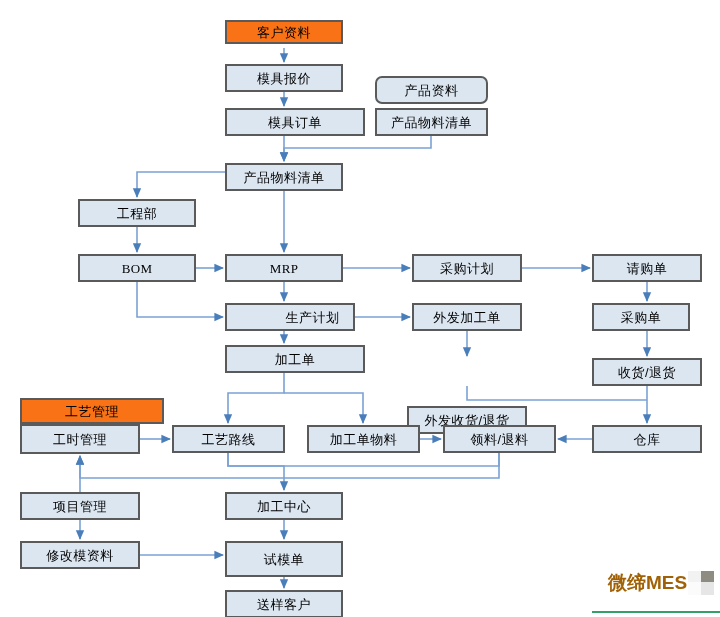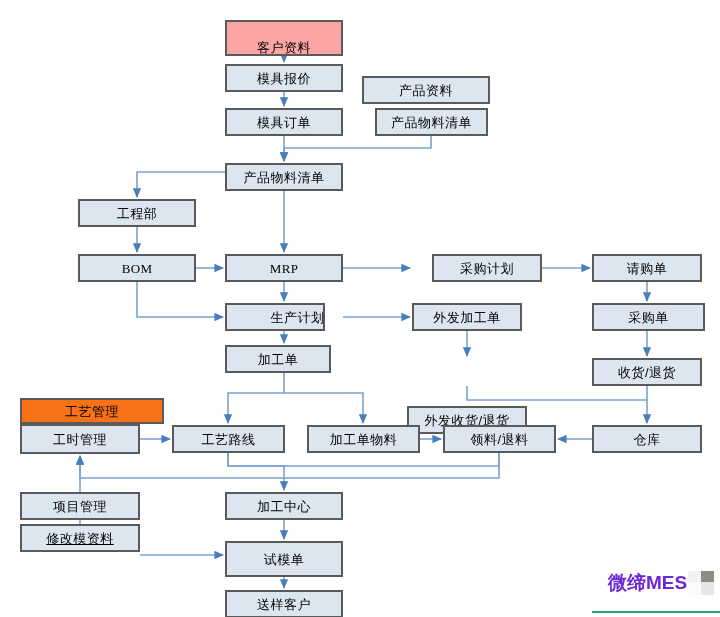--- a/index.html
+++ b/index.html
@@ -134,63 +134,63 @@
         <path d="M499,453 L499,478 L80,478 L80,456" fill="none" stroke="#7ba2d4" stroke-width="1.6" marker-end="url(#arrowhead)"></path>
         <path d="M80,492 L80,456" fill="none" stroke="#7ba2d4" stroke-width="1.6" marker-end="url(#arrowhead)"></path>
         <path d="M80,520 L80,539" fill="none" stroke="#7ba2d4" stroke-width="1.6" marker-end="url(#arrowhead)"></path>
         <path d="M284,520 L284,539" fill="none" stroke="#7ba2d4" stroke-width="1.6" marker-end="url(#arrowhead)"></path>
         <path d="M140,555 L223,555" fill="none" stroke="#7ba2d4" stroke-width="1.6" marker-end="url(#arrowhead)"></path>
         <path d="M284,569 L284,588" fill="none" stroke="#7ba2d4" stroke-width="1.6" marker-end="url(#arrowhead)"></path>
       </g>
   </svg>
 
   <div id="nodes-group">
-      <div class="node" style="left: 225px; top: 20px; width: 118px; height: 36px; background: #fca5a5; border-color: rgb(90, 90, 90); align-items: flex-end;">
+      <div class="node" style="left: 225px; top: 20px; width: 118px; height: 24px; background: #f97316; border-color: rgb(90, 90, 90);">
         <span>客户资料</span>
       </div>
       <div class="node" style="left: 225px; top: 64px; width: 118px; height: 28px; background: rgb(220, 230, 241); border-color: rgb(90, 90, 90);">
         <span>模具报价</span>
       </div>
-      <div class="node" style="left: 225px; top: 108px; width: 118px; height: 28px; background: rgb(220, 230, 241); border-color: rgb(90, 90, 90);">
+      <div class="node" style="left: 225px; top: 108px; width: 140px; height: 28px; background: rgb(220, 230, 241); border-color: rgb(90, 90, 90);">
         <span>模具订单</span>
       </div>
-      <div class="node" style="left: 362px; top: 76px; width: 128px; height: 28px; background: rgb(220, 230, 241); border-color: rgb(90, 90, 90);">
+      <div class="node" style="left: 375px; top: 76px; width: 113px; height: 28px; background: rgb(220, 230, 241); border-color: rgb(90, 90, 90); border-radius: 7px;">
         <span>产品资料</span>
       </div>
       <div class="node" style="left: 375px; top: 108px; width: 113px; height: 28px; background: rgb(220, 230, 241); border-color: rgb(90, 90, 90);">
         <span>产品物料清单</span>
       </div>
       <div class="node" style="left: 225px; top: 163px; width: 118px; height: 28px; background: rgb(220, 230, 241); border-color: rgb(90, 90, 90);">
         <span>产品物料清单</span>
       </div>
       <div class="node" style="left: 78px; top: 199px; width: 118px; height: 28px; background: rgb(220, 230, 241); border-color: rgb(90, 90, 90);">
         <span>工程部</span>
       </div>
       <div class="node latin" style="left: 78px; top: 254px; width: 118px; height: 28px; background: rgb(220, 230, 241); border-color: rgb(90, 90, 90);">
         <span>BOM</span>
       </div>
       <div class="node latin" style="left: 225px; top: 254px; width: 118px; height: 28px; background: rgb(220, 230, 241); border-color: rgb(90, 90, 90);">
         <span>MRP</span>
       </div>
-      <div class="node" style="left: 432px; top: 254px; width: 110px; height: 28px; background: rgb(220, 230, 241); border-color: rgb(90, 90, 90);">
+      <div class="node" style="left: 412px; top: 254px; width: 110px; height: 28px; background: rgb(220, 230, 241); border-color: rgb(90, 90, 90);">
         <span>采购计划</span>
       </div>
       <div class="node" style="left: 592px; top: 254px; width: 110px; height: 28px; background: rgb(220, 230, 241); border-color: rgb(90, 90, 90);">
         <span>请购单</span>
       </div>
-      <div class="node" style="left: 225px; top: 303px; width: 100px; height: 28px; background: rgb(220, 230, 241); border-color: rgb(90, 90, 90); padding-left: 45px;">
+      <div class="node" style="left: 225px; top: 303px; width: 130px; height: 28px; background: rgb(220, 230, 241); border-color: rgb(90, 90, 90); padding-left: 45px;">
         <span>生产计划</span>
       </div>
       <div class="node" style="left: 412px; top: 303px; width: 110px; height: 28px; background: rgb(220, 230, 241); border-color: rgb(90, 90, 90);">
         <span>外发加工单</span>
       </div>
-      <div class="node" style="left: 592px; top: 303px; width: 113px; height: 28px; background: rgb(220, 230, 241); border-color: rgb(90, 90, 90);">
+      <div class="node" style="left: 592px; top: 303px; width: 98px; height: 28px; background: rgb(220, 230, 241); border-color: rgb(90, 90, 90);">
         <span>采购单</span>
       </div>
-      <div class="node" style="left: 225px; top: 345px; width: 106px; height: 28px; background: rgb(220, 230, 241); border-color: rgb(90, 90, 90);">
+      <div class="node" style="left: 225px; top: 345px; width: 140px; height: 28px; background: rgb(220, 230, 241); border-color: rgb(90, 90, 90);">
         <span>加工单</span>
       </div>
       <div class="node" style="left: 407px; top: 358px; width: 120px; height: 28px; background: rgb(220, 230, 241); border-color: rgb(90, 90, 90); margin-top: 48px;">
         <span>外发收货/退货</span>
       </div>
       <div class="node" style="left: 592px; top: 358px; width: 110px; height: 28px; background: rgb(220, 230, 241); border-color: rgb(90, 90, 90);">
         <span>收货/退货</span>
       </div>
       <div class="node" style="left: 20px; top: 398px; width: 144px; height: 26px; background: #f97316; border-color: rgb(90, 90, 90);">
         <span>工艺管理</span>
@@ -209,33 +209,33 @@
       </div>
       <div class="node" style="left: 592px; top: 425px; width: 110px; height: 28px; background: rgb(220, 230, 241); border-color: rgb(90, 90, 90);">
         <span>仓库</span>
       </div>
       <div class="node" style="left: 20px; top: 492px; width: 120px; height: 28px; background: rgb(220, 230, 241); border-color: rgb(90, 90, 90);">
         <span>项目管理</span>
       </div>
       <div class="node" style="left: 225px; top: 492px; width: 118px; height: 28px; background: rgb(220, 230, 241); border-color: rgb(90, 90, 90);">
         <span>加工中心</span>
       </div>
-      <div class="node" style="left: 20px; top: 524px; width: 120px; height: 28px; background: rgb(220, 230, 241); border-color: rgb(90, 90, 90); text-decoration: underline;">
+      <div class="node" style="left: 20px; top: 541px; width: 120px; height: 28px; background: rgb(220, 230, 241); border-color: rgb(90, 90, 90);">
         <span>修改模资料</span>
       </div>
       <div class="node" style="left: 225px; top: 541px; width: 118px; height: 36px; background: rgb(220, 230, 241); border-color: rgb(90, 90, 90);">
         <span>试模单</span>
       </div>
       <div class="node" style="left: 225px; top: 590px; width: 118px; height: 28px; background: rgb(220, 230, 241); border-color: rgb(90, 90, 90);">
         <span>送样客户</span>
       </div>
     </div>
 
   <div id="watermark" style="left: 608px; top: 570px;">
-    <span class="wm-text" style="color: #6d28d9;">微缔MES</span>
+    <span class="wm-text" style="color: #a16207;">微缔MES</span>
     <span class="wm-mark">
       <span class="blk-a"></span>
       <span class="blk-b"></span>
       <span class="blk-c"></span>
       <span class="blk-d"></span>
     </span>
   </div>
 
   <div id="bottom-rule" style="left: 592px; top: 611px; width: 128px; height: 2px; background: rgb(49, 160, 106);"></div>
 

